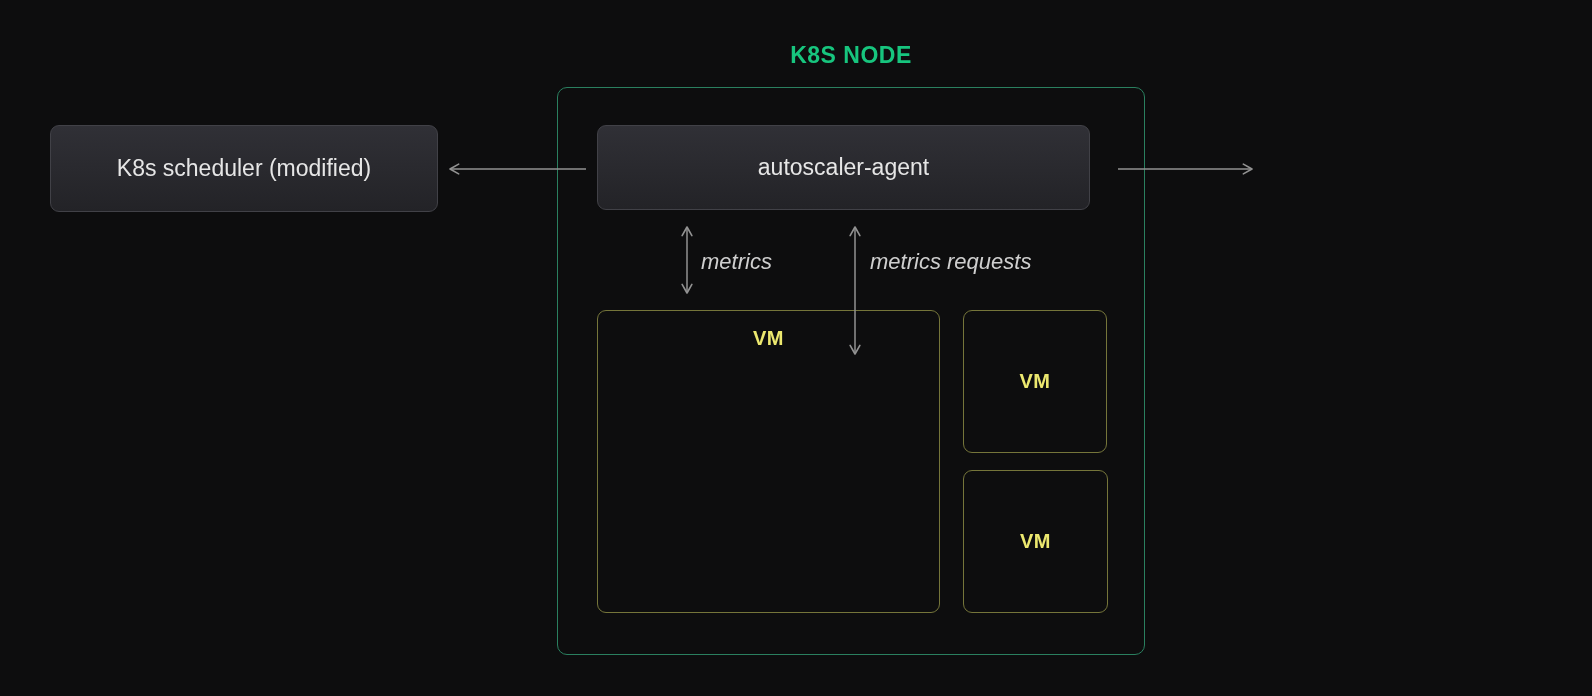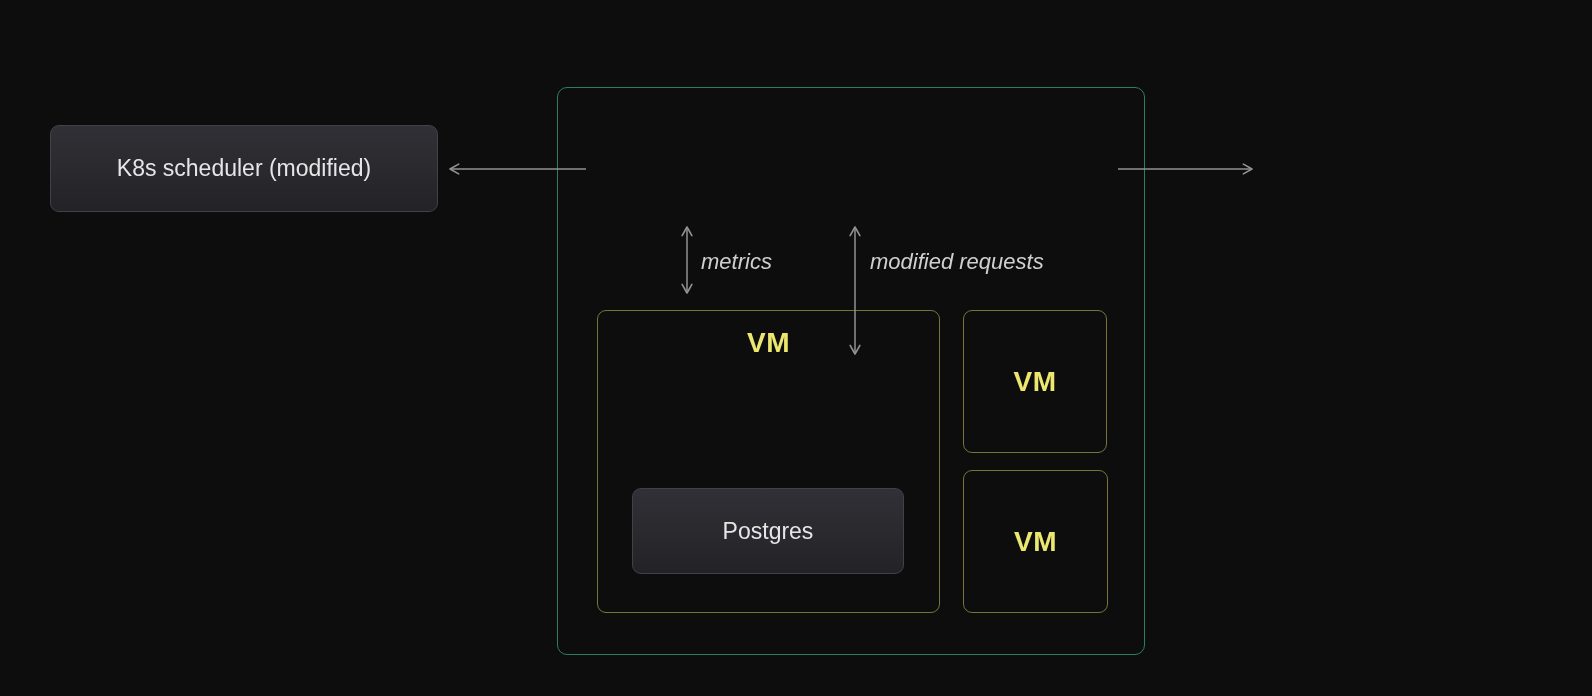--- a/index.html
+++ b/index.html
@@ -68,21 +68,21 @@
     position: absolute;
     border: 1px solid var(--yellow-border);
     border-radius: 9px;
     background: transparent;
   }
   .vm-main    { left: 597px; top: 310px; width: 343px; height: 303px; }
   .vm-small-1 { left: 963px; top: 310px; width: 144px; height: 143px; display:flex; align-items:center; justify-content:center; }
   .vm-small-2 { left: 963px; top: 470px; width: 145px; height: 143px; display:flex; align-items:center; justify-content:center; }
   .vm-label {
     color: var(--yellow-text);
-    font-size: 28px;
+    font-size: 20px;
     font-weight: 700;
     letter-spacing: 0.5px;
   }
   .vm-main-label {
     position: absolute;
     top: 16px;
     left: 0;
     width: 100%;
     text-align: center;
   }
@@ -113,37 +113,38 @@
     font-style: italic;
   }
   .edge-label-metrics { left: 701px; top: 249px; }
   .edge-label-scaling { left: 870px; top: 249px; }
 </style>
 </head>
 <body>
 
 <div class="canvas">
 
+  <div class="k8s-title">K8S NODE</div>
 
   <div class="k8s-container"></div>
 
   <div class="node node-scheduler">
     <span>K8s scheduler (modified)</span>
   </div>
 
+  <div class="node node-autoscaler">
+    <span>autoscaler-agent</span>
+  </div>
 
 
   <div class="vm-box vm-main">
     <div class="vm-label vm-main-label">VM</div>
   </div>
 
 
-  <div class="node node-postgres">
-    <span>Postgres</span>
-  </div>
 
   <div class="vm-box vm-small-1">
     <span class="vm-label">VM</span>
   </div>
 
   <div class="vm-box vm-small-2">
     <span class="vm-label">VM</span>
   </div>
 
   <svg class="arrows" viewBox="0 0 1592 696" xmlns="http://www.w3.org/2000/svg">
@@ -153,15 +154,15 @@
       </marker>
     </defs>
     <line x1="586" y1="169" x2="450" y2="169" marker-end="url(#ah)"></line>
     <line x1="1118" y1="169" x2="1252" y2="169" marker-end="url(#ah)"></line>
     <line x1="687" y1="227" x2="687" y2="293" marker-start="url(#ah)" marker-end="url(#ah)"></line>
     <line x1="855" y1="227" x2="855" y2="354" marker-start="url(#ah)" marker-end="url(#ah)"></line>
   </svg>
 
   <div class="edge-label edge-label-metrics">metrics</div>
 
-  <div class="edge-label edge-label-scaling">modified requests</div>
+  <div class="edge-label edge-label-scaling">metrics requests</div>
 
 </div>
 
 </body></html>

